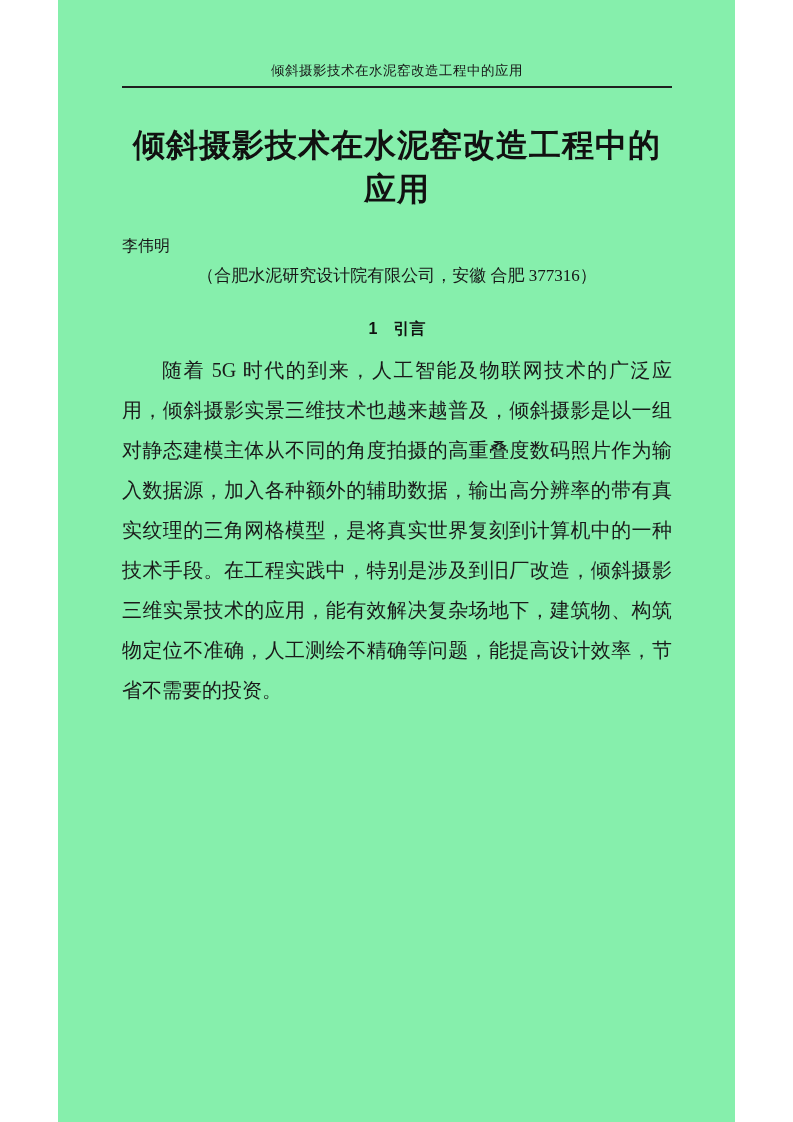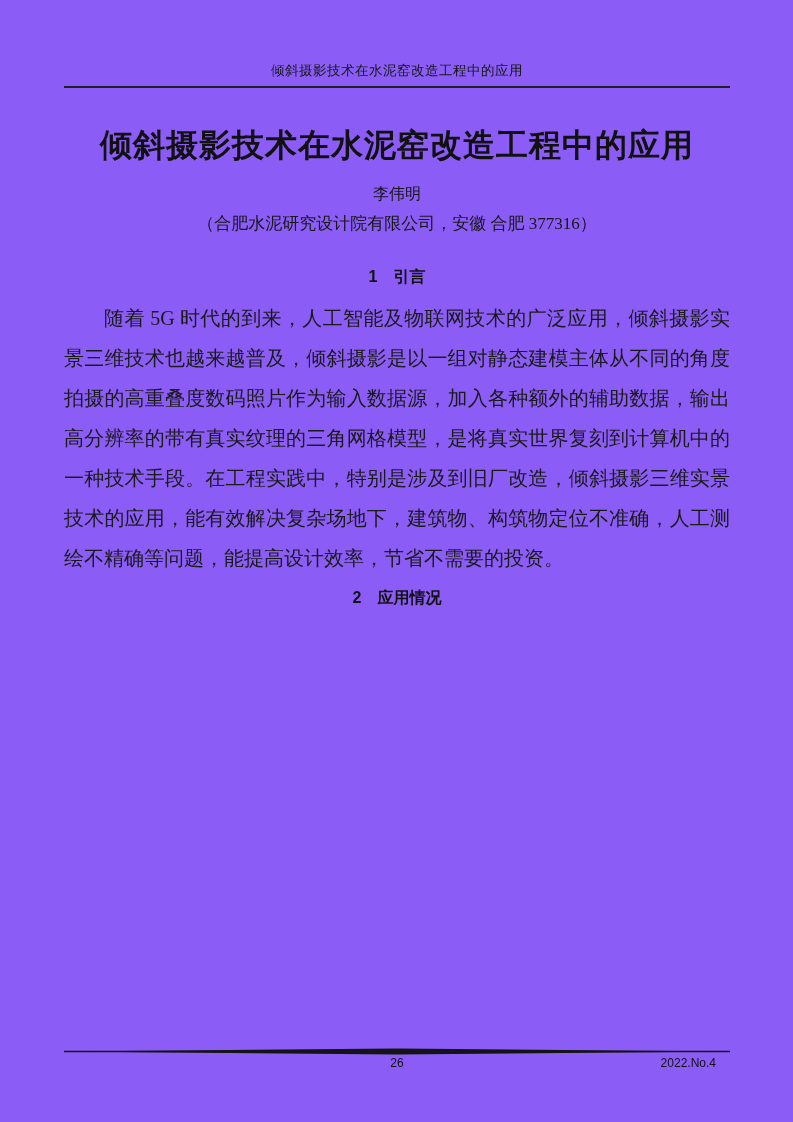--- a/index.html
+++ b/index.html
@@ -1,22 +1,22 @@
 <!DOCTYPE html>
 <html><head>
 <meta charset="utf-8">
 <style>
   * { margin: 0; padding: 0; box-sizing: border-box; }
   html, body { background: #ffffff; }
   .page {
     position: relative;
-    width: 793px;
+    width: 677px;
     height: 1122px;
     margin: 0 auto;
-    background: #8b5cf6;
+    background: #86efac;
     overflow: hidden;
     font-family: "Liberation Serif", "DejaVu Serif", serif;
     color: #171717;
   }
   .content { margin: 0 63px 0 64px; }
 
   .running-header {
     padding-top: 62px;
     padding-bottom: 6px;
     text-align: center;
@@ -29,22 +29,21 @@
     margin-top: 36px;
     text-align: center;
     font-size: 32px;
     font-weight: 700;
     letter-spacing: 1px;
     font-family: "Liberation Sans", "DejaVu Sans", sans-serif;
     color: #111111;
   }
 
   .author {
-    margin-top: 16px;
-    text-align: center;
+    margin-top: 24px;
     font-size: 16px;
   }
   .affiliation {
     margin-top: 7px;
     text-align: center;
     font-size: 17px;
   }
 
   .section-heading {
     font-family: "Liberation Sans", "DejaVu Sans", sans-serif;
@@ -107,31 +106,18 @@
     <div class="author">李伟明</div>
 
     <div class="affiliation">（合肥水泥研究设计院有限公司，安徽 合肥 377316）</div>
 
     <h2 class="section-heading first">
       <span class="sec-num">1</span><span>引言</span>
     </h2>
 
     <p class="body-para">随着 5G 时代的到来，人工智能及物联网技术的广泛应用，倾斜摄影实景三维技术也越来越普及，倾斜摄影是以一组对静态建模主体从不同的角度拍摄的高重叠度数码照片作为输入数据源，加入各种额外的辅助数据，输出高分辨率的带有真实纹理的三角网格模型，是将真实世界复刻到计算机中的一种技术手段。在工程实践中，特别是涉及到旧厂改造，倾斜摄影三维实景技术的应用，能有效解决复杂场地下，建筑物、构筑物定位不准确，人工测绘不精确等问题，能提高设计效率，节省不需要的投资。</p>
 
-    <h2 class="section-heading second">
-      <span class="sec-num">2</span><span>应用情况</span>
-    </h2>
 
 
 
   </div>
 
-  <div class="page-footer">
-    <svg class="footer-divider" viewBox="0 0 666 7" preserveAspectRatio="none">
-      <line x1="0" y1="3.5" x2="666" y2="3.5" stroke="#141414" stroke-width="1.4"></line>
-      <polygon points="0,3.5 333,0.4 666,3.5 333,6.6" fill="#141414"></polygon>
-    </svg>
-    <div class="footer-row">
-      <span class="page-number">26</span>
-      <span class="issue-label">2022.No.4</span>
-    </div>
-  </div>
 </div>
 
 </body></html>

